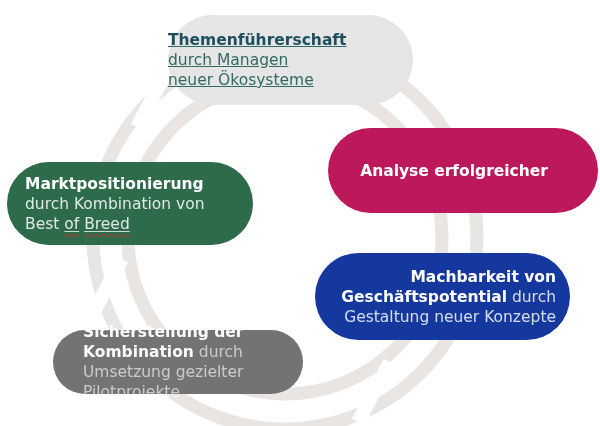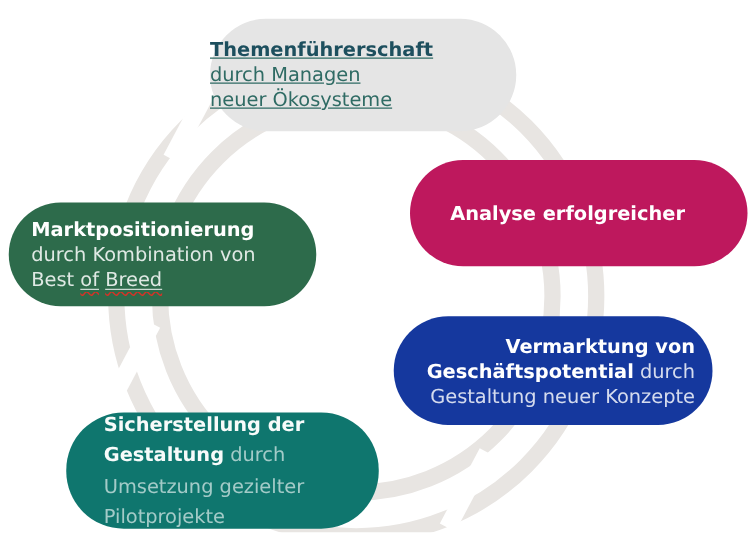--- a/index.html
+++ b/index.html
@@ -55,24 +55,23 @@
   
   #node-vermarktung {
     left: 315px; top: 253px; width: 255px; height: 87px;
     background: #15389e; text-align: right; padding-right: 14px;
     color: rgba(255,255,255,0.82); overflow: visible;
   }
   #node-vermarktung .b { color: #ffffff; }
 
   
   #node-sicherstellung {
-    left: 53px; top: 330px; width: 250px; height: 93px;
-    background: #0f766e; text-align: left; padding-left: 30px;
+    left: 53px; top: 330px; width: 250px; height: 64px;
+    background: #737373; text-align: left; padding-left: 30px;
     color: rgba(255,255,255,0.62);
-    justify-content: space-between;
   }
   #node-sicherstellung .b { color: rgba(255,255,255,0.97); }
 
   
   .sq {
     text-decoration: underline wavy #d93025;
     text-decoration-thickness: 1px;
     text-underline-offset: 4px;
   }
   .sq .ul {
@@ -106,25 +105,25 @@
     <div class="line"><span class="b">Analyse erfolgreicher</span></div>
   </div>
 
   <div class="pill" id="node-marktpositionierung">
     <div class="line"><span class="b">Marktpositionierung</span></div>
     <div class="line">durch Kombination von</div>
     <div class="line"><span>Best </span><span class="sq"><span class="ul">of</span></span><span> </span><span class="sq"><span class="ul">Breed</span></span></div>
   </div>
 
   <div class="pill" id="node-vermarktung">
-    <div class="line"><span class="b">Vermarktung von</span></div>
+    <div class="line"><span class="b">Machbarkeit von</span></div>
     <div class="line"><span class="b">Geschäftspotential</span><span> durch</span></div>
     <div class="line">Gestaltung neuer Konzepte</div>
   </div>
 
   <div class="pill" id="node-sicherstellung">
     <div class="line"><span class="b">Sicherstellung der</span></div>
-    <div class="line"><span class="b">Gestaltung</span><span> durch</span></div>
+    <div class="line"><span class="b">Kombination</span><span> durch</span></div>
     <div class="line">Umsetzung gezielter</div>
     <div class="line">Pilotprojekte</div>
   </div>
 
 </div>
 
 </body></html>

